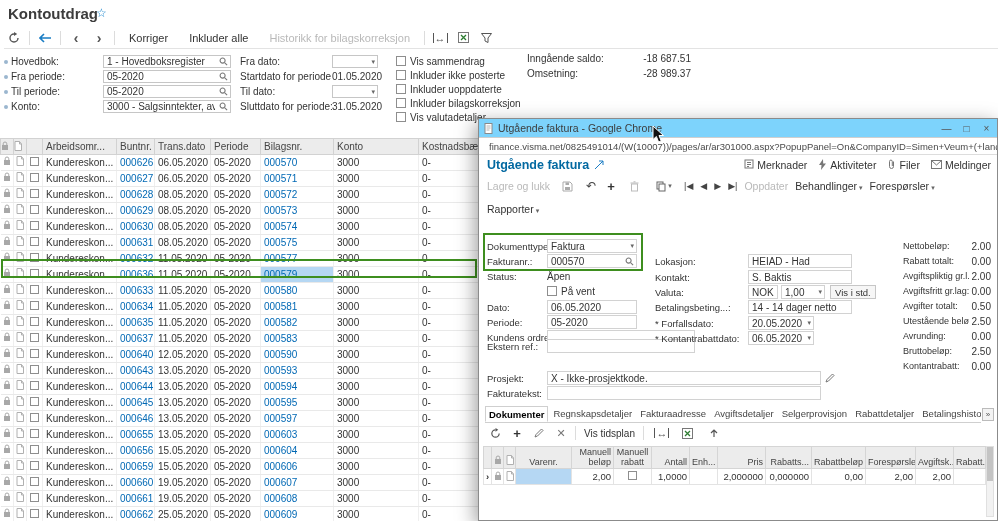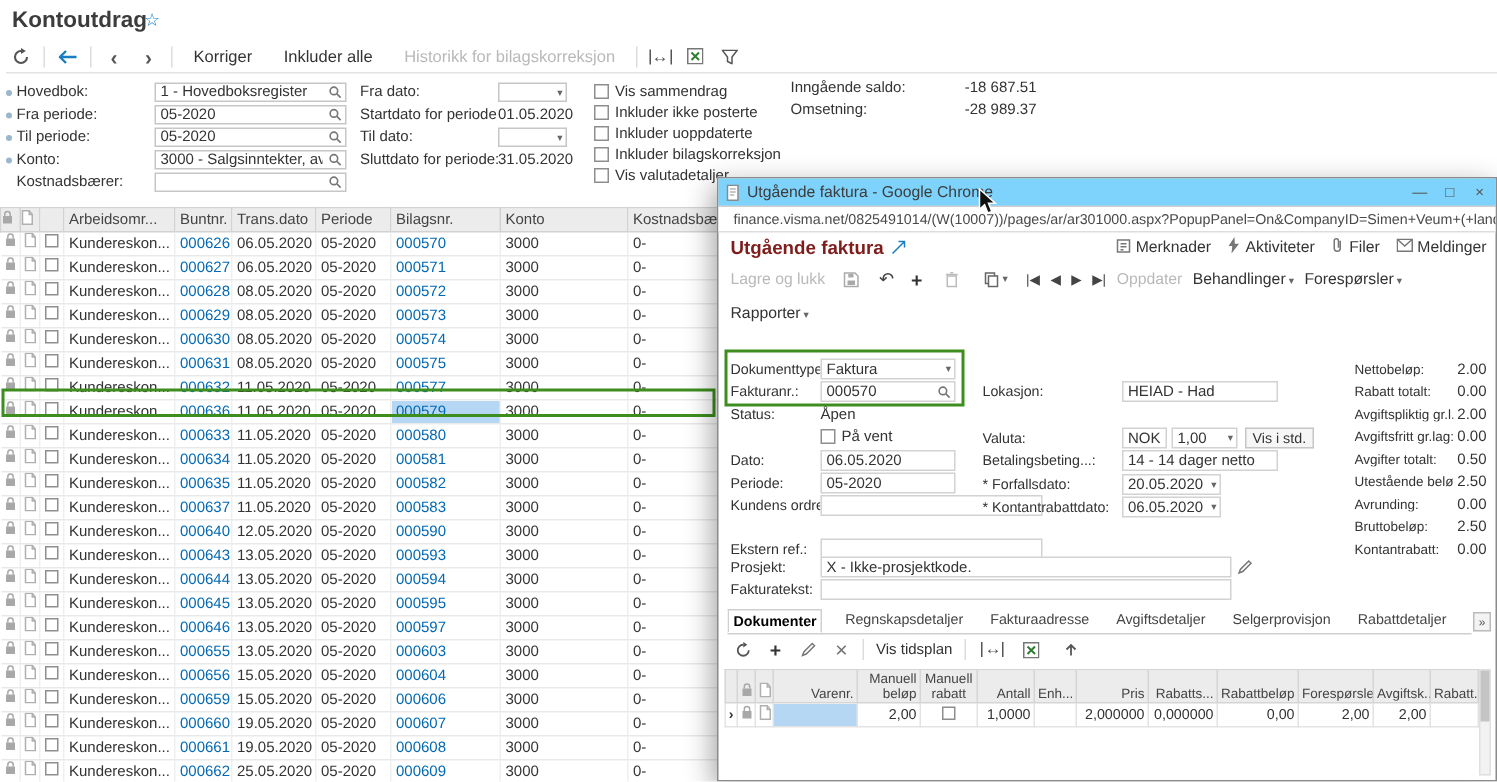--- a/index.html
+++ b/index.html
@@ -50,51 +50,51 @@
   .green-row-box { position:absolute; left:1px; top:259px; width:476px; height:19px; border:2px solid #3e8e1f; z-index:5; pointer-events:none; }
 
   
   .popup { position:absolute; left:478px; top:118px; width:520px; height:403px; background:#fff; border:1px solid #8b8b8b; box-shadow:-3px 5px 18px rgba(0,0,0,.38); z-index:10; }
   .titlebar { position:absolute; left:0; top:0; right:0; height:19px; background:#7dd3fc; border-bottom:1px solid #cfcfcf; display:flex; align-items:center; padding:0 5px; gap:5px; }
   .titlebar .wtitle { font-size:10.5px; color:#3c3c3c; white-space:nowrap; overflow:hidden; flex:1; }
   .wctl { display:flex; gap:9px; color:#555; font-size:10px; }
   .wctl span { cursor:pointer; width:11px; text-align:center; }
   .urlbar { position:absolute; left:0; top:19px; right:0; height:17px; background:#fff; border-bottom:1px solid #ddd; display:flex; align-items:center; gap:4px; padding:0 6px; font-size:9.5px; color:#4a4a4a; white-space:nowrap; overflow:hidden; }
   .phead { position:absolute; left:8px; right:6px; top:38px; height:16px; display:flex; align-items:center; gap:5px; }
-  .ptitle { font-size:12.5px; font-weight:bold; color:#7f1d1d; white-space:nowrap; }
+  .ptitle { font-size:12.5px; font-weight:bold; color:#0369a1; white-space:nowrap; }
   .phead .links { margin-left:auto; display:flex; gap:11px; }
   .plink { display:inline-flex; align-items:center; gap:3px; font-size:10.5px; color:#333; cursor:pointer; white-space:nowrap; }
   .ptb { position:absolute; left:8px; right:4px; top:58px; height:18px; display:flex; align-items:center; gap:7px; font-size:10.5px; white-space:nowrap; }
   .navch { font-size:9px; color:#444; cursor:pointer; }
   .prap { position:absolute; left:8px; top:84px; font-size:10.5px; cursor:pointer; }
 
   .pform { position:absolute; left:0; top:0; width:100%; height:100%; }
   .prow { position:absolute; height:14px; display:flex; align-items:center; font-size:10px; }
   .prow.lcol { left:8px; }  .prow.mcol { left:176px; } .prow.tcol { left:424px; width:88px; }
   .plab { width:60px; flex-shrink:0; font-size:9.5px; overflow:hidden; white-space:nowrap; }
   .prow.mcol .plab { width:93px; }
   .pinp { position:relative; display:inline-flex; align-items:center; justify-content:space-between; border:1px solid #d2d2d2; background:#fff; height:14px; padding:0 2px 0 3px; font-size:10px; overflow:hidden; white-space:nowrap; }
   .pic { margin-left:4px; cursor:pointer; display:inline-flex; }
   .cblab { margin-left:4px; font-size:10px; }
   .pbtn { border:1px solid #c6c6c6; background:#f6f6f6; padding:0 4px; height:14px; line-height:13px; font-size:9.5px; margin-left:5px; cursor:pointer; white-space:nowrap; }
   .tlab { font-size:9px; overflow:hidden; white-space:nowrap; flex:1; }
   .tval { position:absolute; right:0; background:#fff; padding-left:3px; font-size:10px; }
 
   .green-field-box { position:absolute; left:4px; top:114px; width:160px; height:38px; border:2px solid #3e8e1f; z-index:6; pointer-events:none; }
 
-  .ptabs { position:absolute; left:6px; right:16px; top:287px; height:17px; border-bottom:1px solid #cfcfcf; display:flex; gap:12px; font-size:9.5px; overflow:hidden; }
+  .ptabs { position:absolute; left:6px; right:16px; top:287px; height:17px; border-bottom:1px solid #cfcfcf; display:flex; gap:2px; font-size:9.5px; overflow:hidden; }
   .tab { padding:2px 3px; white-space:nowrap; color:#444; cursor:pointer; }
   .tab.active { font-weight:bold; color:#000; border:1px solid #cfcfcf; border-bottom:1px solid #fff; background:#fff; }
   .tabmore { position:absolute; right:3px; top:289px; width:12px; height:13px; border:1px solid #bbb; background:#f3f3f3; font-size:8px; text-align:center; line-height:11px; color:#555; cursor:pointer; }
 
   .gtb { position:absolute; left:6px; top:305px; height:18px; display:flex; align-items:center; gap:6px; font-size:10px; }
   #pgrid { position:absolute; left:4px; top:327px; width:502px; border-collapse:collapse; table-layout:fixed; font-size:9.5px; }
   #pgrid th { background:#ececec; border:1px solid #d5d5d5; font-weight:normal; font-size:9px; color:#444; vertical-align:bottom; padding:1px 2px; height:22px; white-space:normal; line-height:9.5px; overflow:hidden; }
   #pgrid td { border:1px solid #e3e3e3; height:16px; padding:0 2px; white-space:nowrap; overflow:hidden; }
-  .al{text-align:right;} .ar{text-align:right;} .ac{text-align:center;}
+  .al{text-align:center;} .ar{text-align:right;} .ac{text-align:center;}
   .marker { text-align:center; font-weight:bold; color:#333; padding:0 !important; }
   .vsb { position:absolute; right:3px; top:327px; bottom:3px; width:8px; background:#f2f2f2; border:1px solid #e0e0e0; }
   .vsb .thumb { position:absolute; left:0; right:0; top:0; height:34px; background:#c4c4c4; }
 
   .cursor { position:absolute; left:652px; top:125px; z-index:50; pointer-events:none; }
 </style>
 </head>
 <body>
 
 <div class="app-title">Kontoutdrag</div>
@@ -183,33 +183,20 @@
     <span class="inp w128">
         <span class="ival">3000 - Salgsinntekter, avg.plikti</span>
         <span class="pic">
           <svg width="9" height="9" viewBox="0 0 10 10">
             <circle cx="4" cy="4" r="2.8" fill="none" stroke="#777" stroke-width="1.2"></circle>
             <line x1="6.2" y1="6.2" x2="9" y2="9" stroke="#777" stroke-width="1.2"></line>
           </svg>
         </span>
       </span>
   </div>
-  <div class="frow">
-    <span class="dot hid"></span>
-    <span class="flabel">Kostnadsbærer:</span>
-    <span class="inp w128">
-        <span class="ival"></span>
-        <span class="pic">
-          <svg width="9" height="9" viewBox="0 0 10 10">
-            <circle cx="4" cy="4" r="2.8" fill="none" stroke="#777" stroke-width="1.2"></circle>
-            <line x1="6.2" y1="6.2" x2="9" y2="9" stroke="#777" stroke-width="1.2"></line>
-          </svg>
-        </span>
-      </span>
-  </div>
   </div>
 <div id="filter-middle">
   <div class="frow">
     <span class="flabel w88">Fra dato:</span>
     <span class="inp w46">
         <span class="ival"></span>
         <span class="dd">▾</span>
       </span>
   </div>
   <div class="frow">
@@ -844,21 +831,21 @@
         <span class="pinp w90">
           <span class="ival">05-2020</span>
         </span>
       </div>
       <div class="prow lcol" style="top:211px">
     <span class="plab">Kundens ordrenr.:</span>
         <span class="pinp w148">
           <span class="ival"></span>
         </span>
       </div>
-      <div class="prow lcol" style="top:240px">
+      <div class="prow lcol" style="top:220px">
     <span class="plab">Ekstern ref.:</span>
         <span class="pinp w148">
           <span class="ival"></span>
         </span>
       </div>
       <div class="prow lcol" style="top:252px">
     <span class="plab">Prosjekt:</span>
         <span class="pinp w274">
           <span class="ival">X - Ikke-prosjektkode.</span>
         </span>
@@ -871,20 +858,26 @@
       <div class="prow lcol" style="top:267px">
     <span class="plab">Fakturatekst:</span>
         <span class="pinp w274">
           <span class="ival"></span>
         </span>
       </div>
       <div class="prow mcol" style="top:135px">
     <span class="plab">Lokasjon:</span>
         <span class="pinp w104">
           <span class="ival">HEIAD - Had</span>
+        </span>
+      </div>
+      <div class="prow mcol" style="top:151px">
+    <span class="plab">Kontakt:</span>
+        <span class="pinp w104">
+          <span class="ival">S. Baktis</span>
         </span>
       </div>
       <div class="prow mcol" style="top:166px">
     <span class="plab">Valuta:</span>
         <span class="pinp w30">
           <span class="ival">NOK</span>
         </span>
         <span class="pinp w44" style="margin-left:3px">
           <span class="ival">1,00</span>
           <span class="dd">▾</span>

